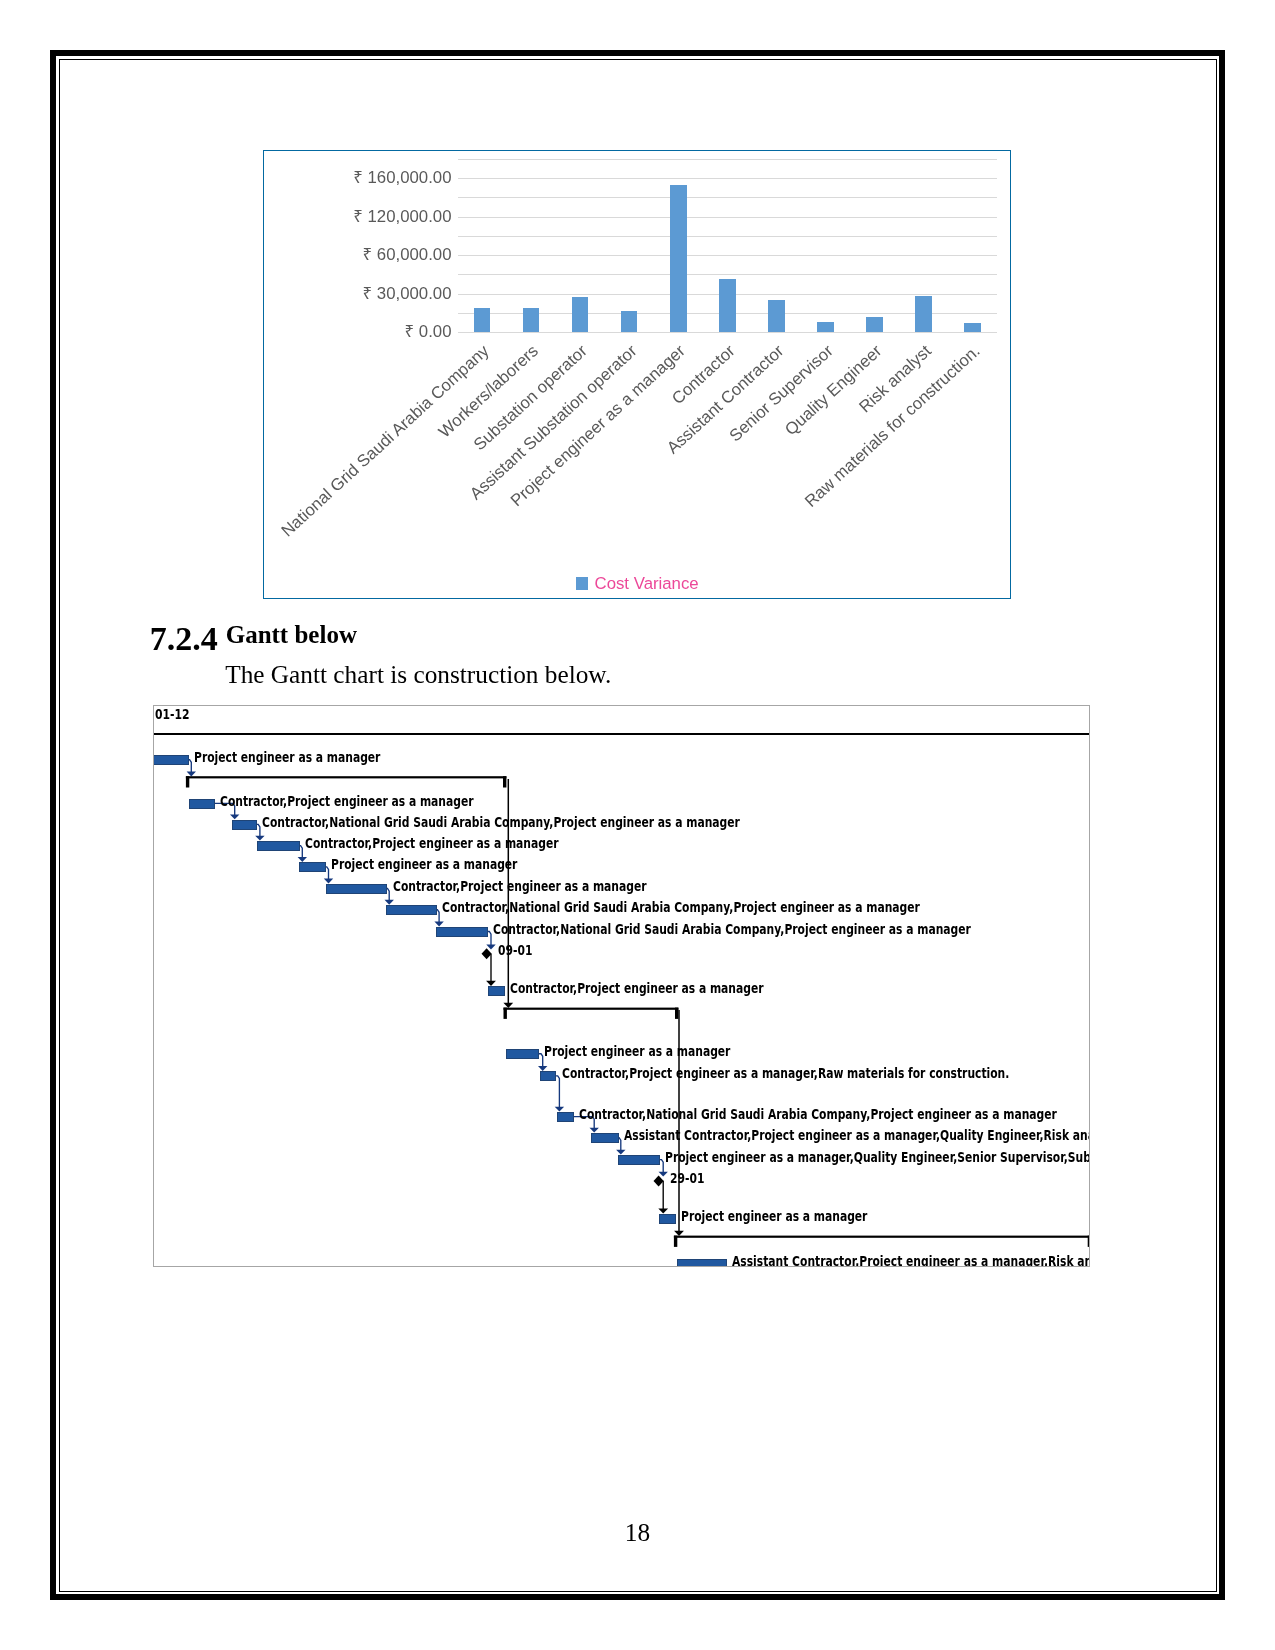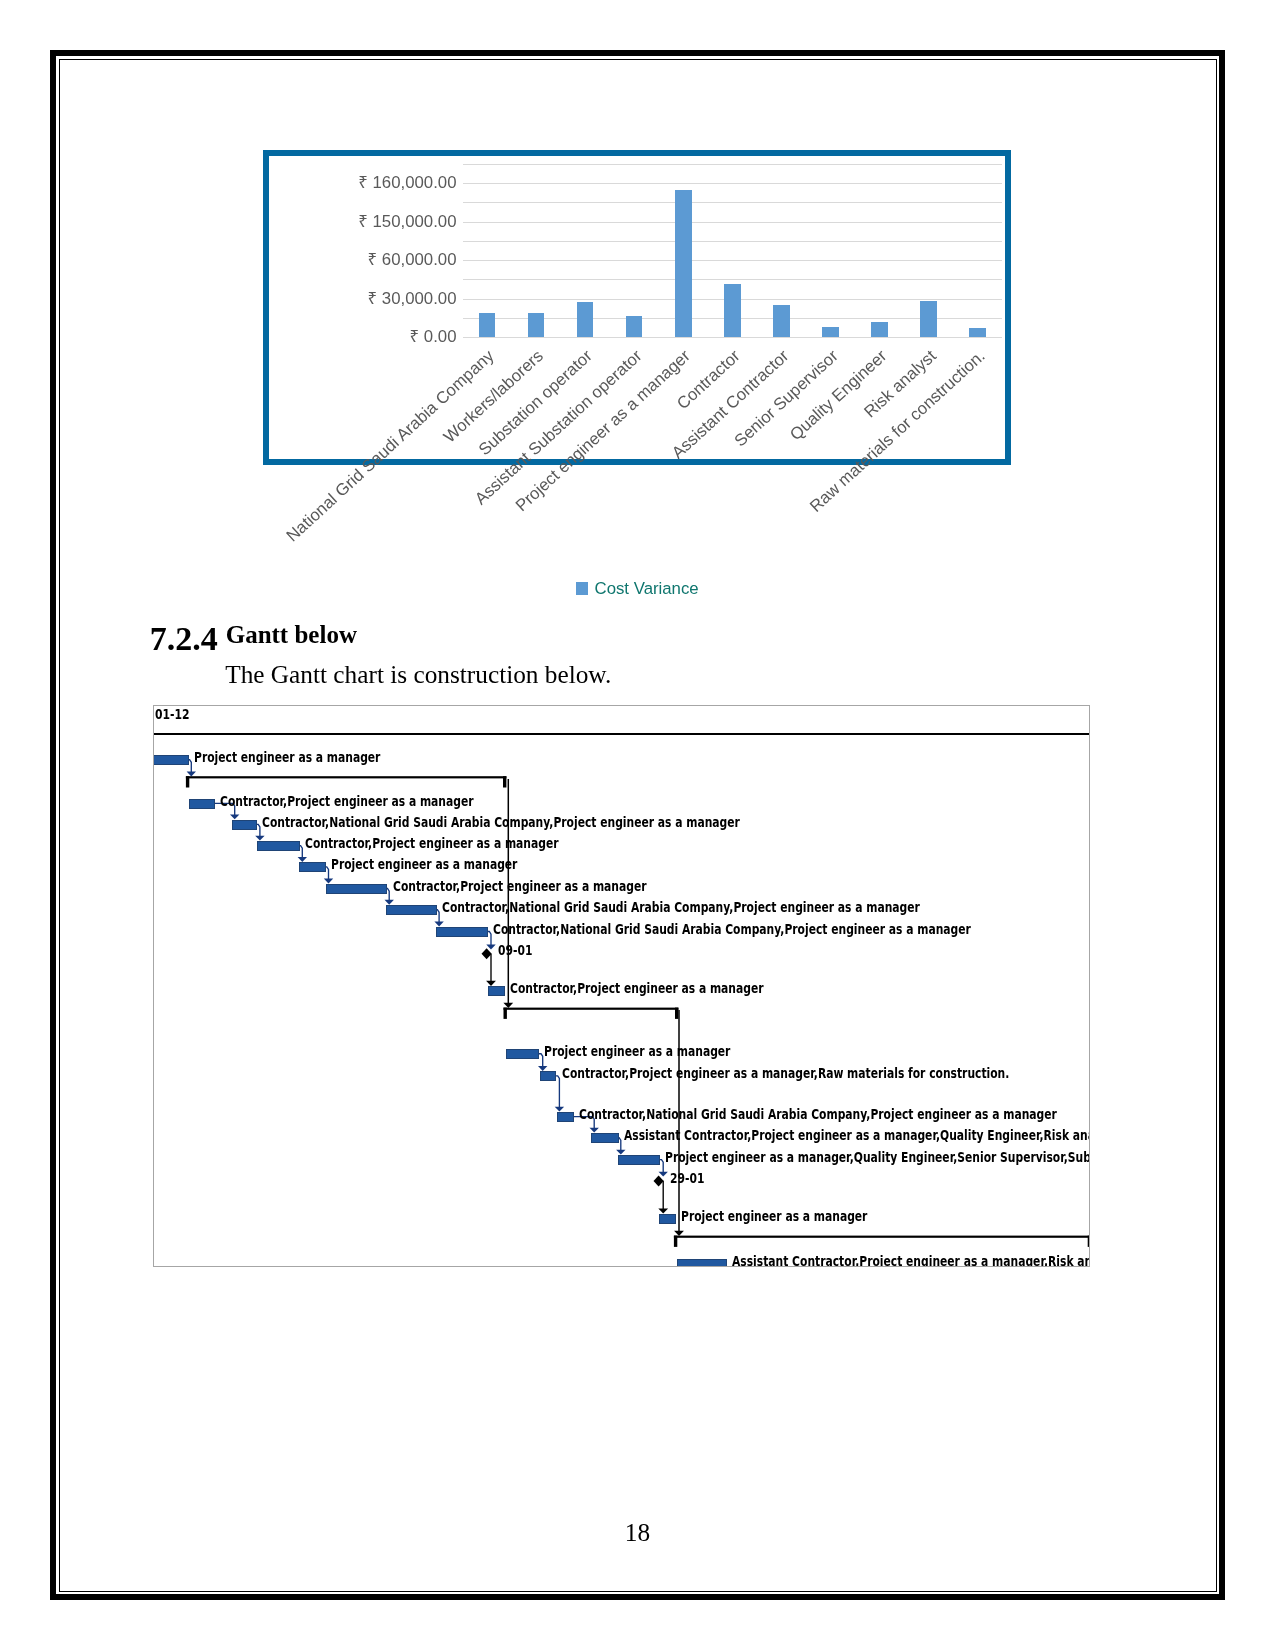--- a/index.html
+++ b/index.html
@@ -8,34 +8,34 @@
        font-family:"Liberation Serif",serif;
        -webkit-font-smoothing:antialiased;}
 
   
   .page-frame{position:absolute;left:50px;top:50px;width:1175px;height:1550px;
       border:6px solid #000;box-sizing:border-box;}
   .page-frame-inner{position:absolute;left:2.5px;top:2.5px;right:2.5px;bottom:2.5px;
       border:1px solid #000;box-sizing:border-box;}
 
   
-  #barchart{position:absolute;left:263px;top:150px;width:748px;height:315px;
-      border:6px solid #0369a1;box-sizing:border-box;background:#fff;}
+  #barchart{position:absolute;left:263px;top:150px;width:748px;height:449px;
+      border:1px solid #0369a1;box-sizing:border-box;background:#fff;}
   .plot{position:absolute;left:193.6px;top:7.8px;width:539.6px;height:173.4px;}
   .gridline{position:absolute;left:0;width:100%;height:1px;background:#d9d9d9;}
   .ytick{position:absolute;right:100%;margin-right:6.1px;white-space:nowrap;
       font-family:"Liberation Sans",sans-serif;font-size:16.8px;color:#595959;
       text-align:right;transform:translateY(-50%) translateY(-1.6px);}
   .bar{position:absolute;background:#5c9ad3;}
   .xlabwrap{position:absolute;width:0;height:0;}
   .xlab{position:absolute;right:0;bottom:0;white-space:nowrap;
       font-family:"Liberation Sans",sans-serif;font-size:16.8px;color:#595959;
       transform-origin:100% 100%;transform:rotate(-42.5deg);}
   .legend{position:absolute;left:0;width:100%;text-align:center;
-      font-family:"Liberation Sans",sans-serif;font-size:16.8px;color:#0f766e;}
+      font-family:"Liberation Sans",sans-serif;font-size:16.8px;color:#ec4899;}
   .legend-swatch{display:inline-block;width:12px;height:12.4px;background:#5c9ad3;
       vertical-align:-0.6px;margin-right:6.2px;margin-left:1.0px;}
 
   
   #h-num{position:absolute;left:149.7px;top:622.4px;font-weight:bold;font-size:34px;line-height:1;}
   #h-txt{position:absolute;left:225.7px;top:622.4px;font-weight:bold;font-size:25px;line-height:1;}
   #para{position:absolute;left:225.2px;top:662.1px;font-size:25.3px;line-height:1;}
 
   
   #gantt{position:absolute;left:152.5px;top:704.5px;width:937px;height:562px;
@@ -70,21 +70,21 @@
       <div class="gridline" style="top: 154.13px;"></div>
       <div class="gridline" style="top: 134.87px;"></div>
       <div class="gridline" style="top: 115.6px;"></div>
       <div class="gridline" style="top: 96.33px;"></div>
       <div class="gridline" style="top: 77.07px;"></div>
       <div class="gridline" style="top: 57.8px;"></div>
       <div class="gridline" style="top: 38.53px;"></div>
       <div class="gridline" style="top: 19.27px;"></div>
       <div class="gridline" style="top: 0px;"></div>
       <div class="ytick" style="top: 19.27px;">₹ 160,000.00</div>
-      <div class="ytick" style="top: 57.8px;">₹ 150,000.00</div>
+      <div class="ytick" style="top: 57.8px;">₹ 120,000.00</div>
       <div class="ytick" style="top: 96.33px;">₹ 60,000.00</div>
       <div class="ytick" style="top: 134.87px;">₹ 30,000.00</div>
       <div class="ytick" style="top: 173.4px;">₹ 0.00</div>
       <div class="bar" style="left: 16.33px; width: 16.4px; top: 149.61px; height: 23.79px; background: rgb(92, 154, 211);"></div>
       <div class="xlabwrap" style="left: 36.13px; top: 197.2px;">
         <div class="xlab">National Grid Saudi Arabia Company</div>
       </div>
       <div class="bar" style="left: 65.38px; width: 16.4px; top: 149.32px; height: 24.08px; background: rgb(92, 154, 211);"></div>
       <div class="xlabwrap" style="left: 85.18px; top: 197.2px;">
         <div class="xlab">Workers/laborers</div>

